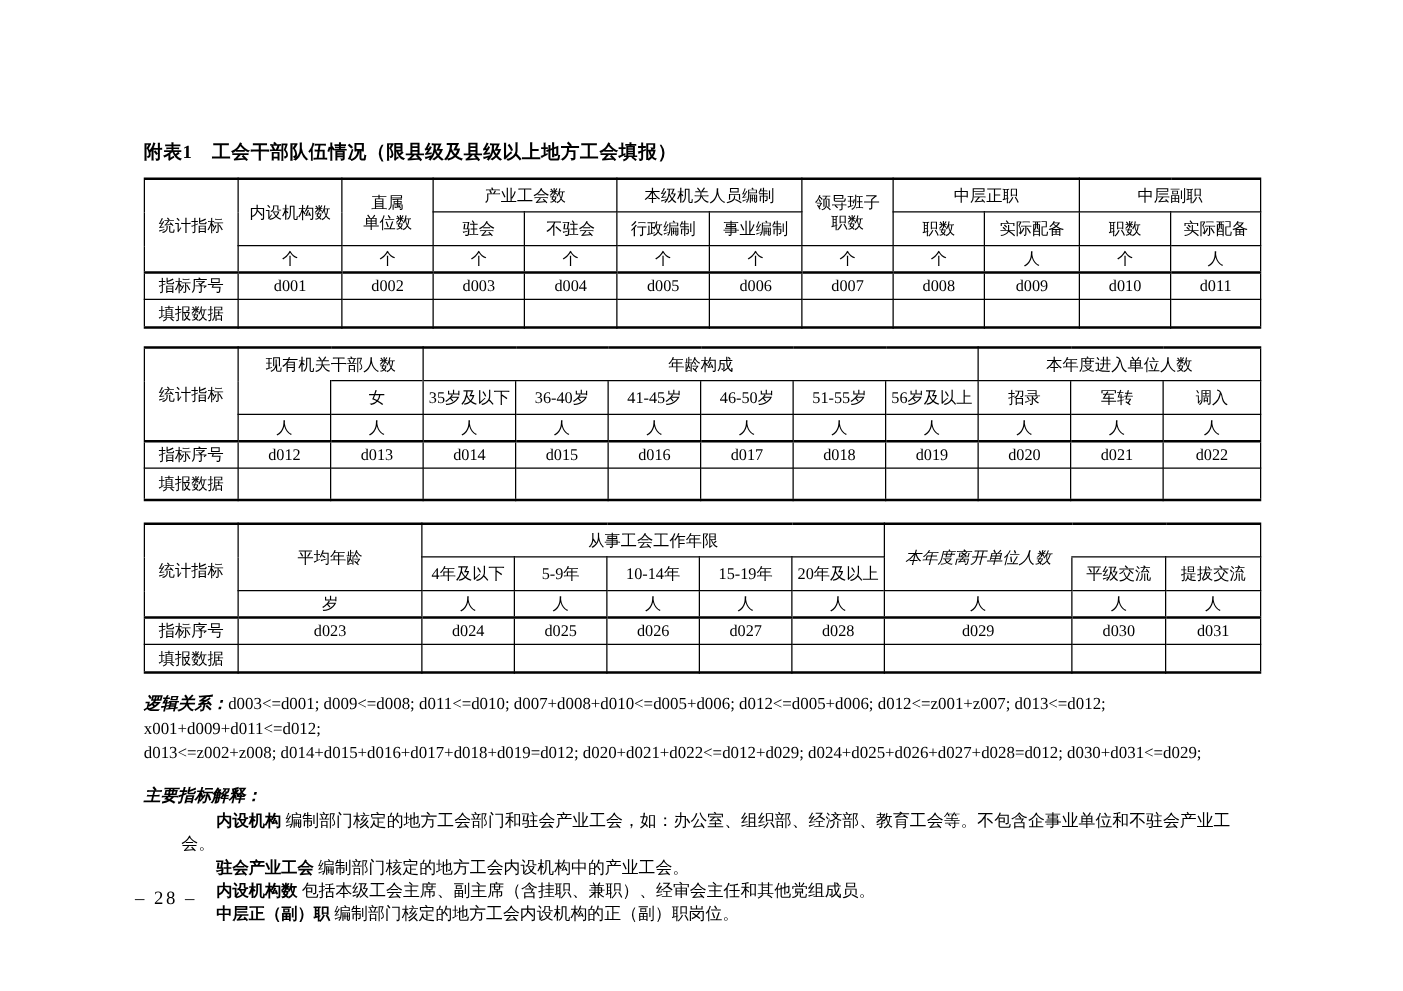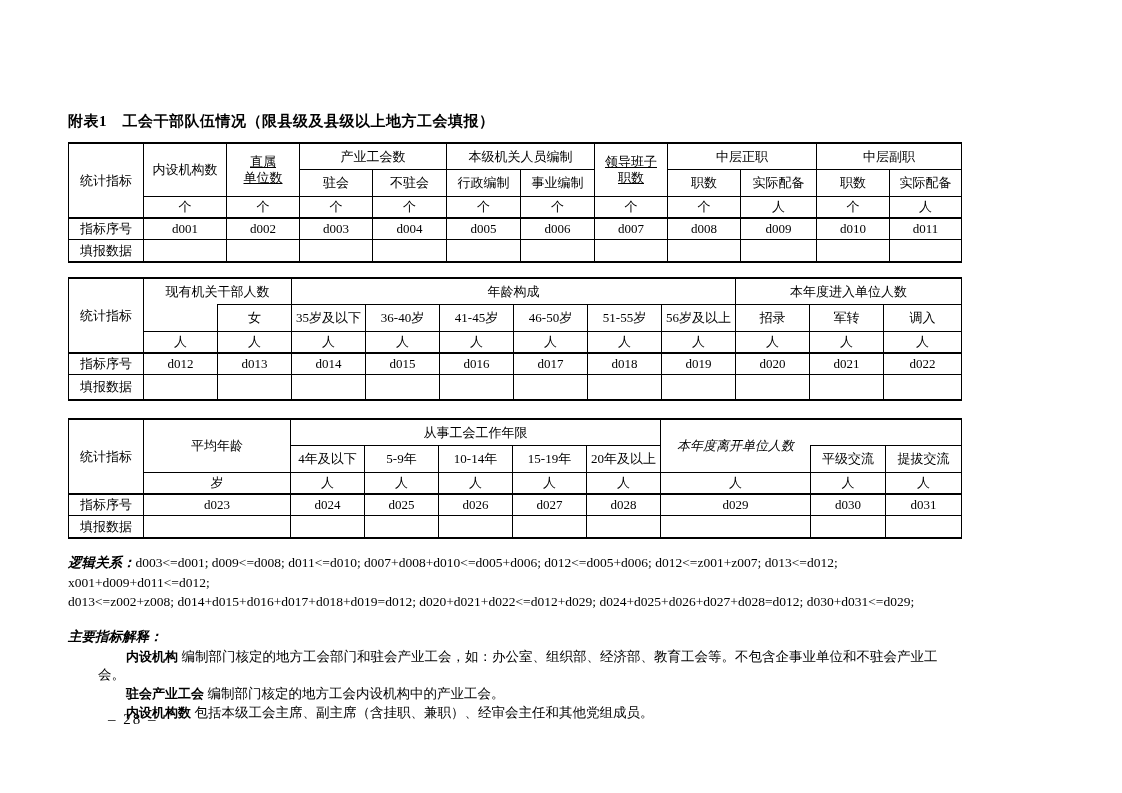--- a/index.html
+++ b/index.html
@@ -1,27 +1,27 @@
 <!DOCTYPE html>
 <html><head>
 <meta charset="utf-8">
 <style>
   html,body{margin:0;padding:0;}
   body{
     width:1122px;height:793px;background:#ffffff;overflow:hidden;
     font-family:"Liberation Serif","DejaVu Serif",serif;color:#000;
     position:relative;
   }
-  .page{padding:112px 0 0 68px;width:893px;}
+  .page{padding:112px 0 0 115px;width:893px;}
   .doc-title{font-size:15px;font-weight:bold;margin:0 0 11px 0;letter-spacing:0.5px;}
   table{border-collapse:collapse;table-layout:fixed;width:893px;
         border:1px solid #000;border-top:2px solid #000;border-bottom:2px solid #000;}
   td{border:1px solid #000;font-size:13px;text-align:center;vertical-align:middle;
      padding:0 2px;overflow:hidden;}
-  .two-line{white-space:pre-line;line-height:1.25;text-decoration:underline;}
+  .two-line{white-space:pre-line;line-height:1.25;}
   tr.hr1 td{height:25px;}
   tr.hr2 td{height:26px;}
   tr.unit td{height:20px;}
   tr.serial td{height:20px;border-top:2px solid #000;}
   tr.fill td{height:21px;}
   tr.fill2 td{height:24px;}
   .bt0{border-top:none;}
   .bb0{border-bottom:none;margin-top:24px;}
   .bl0{border-left:none;}
   .br0{border-right:none;font-style:italic;}
@@ -283,17 +283,21 @@
       <span class="note-text">编制部门核定的地方工会部门和驻会产业工会，如：办公室、组织部、经济部、教育工会等。不包含企事业单位和不驻会产业工会。</span>
     </div>
     <div class="note-line">
       <span class="note-term">驻会产业工会</span>
       <span class="note-text">编制部门核定的地方工会内设机构中的产业工会。</span>
     </div>
     <div class="note-line">
       <span class="note-term">内设机构数</span>
       <span class="note-text">包括本级工会主席、副主席（含挂职、兼职）、经审会主任和其他党组成员。</span>
     </div>
+    <div class="note-line">
+      <span class="note-term">中层正（副）职</span>
+      <span class="note-text">编制部门核定的地方工会内设机构的正（副）职岗位。</span>
+    </div>
   </div>
 
 </div>
 
 <div class="page-number">– 28 –</div>
 
 </body></html>

